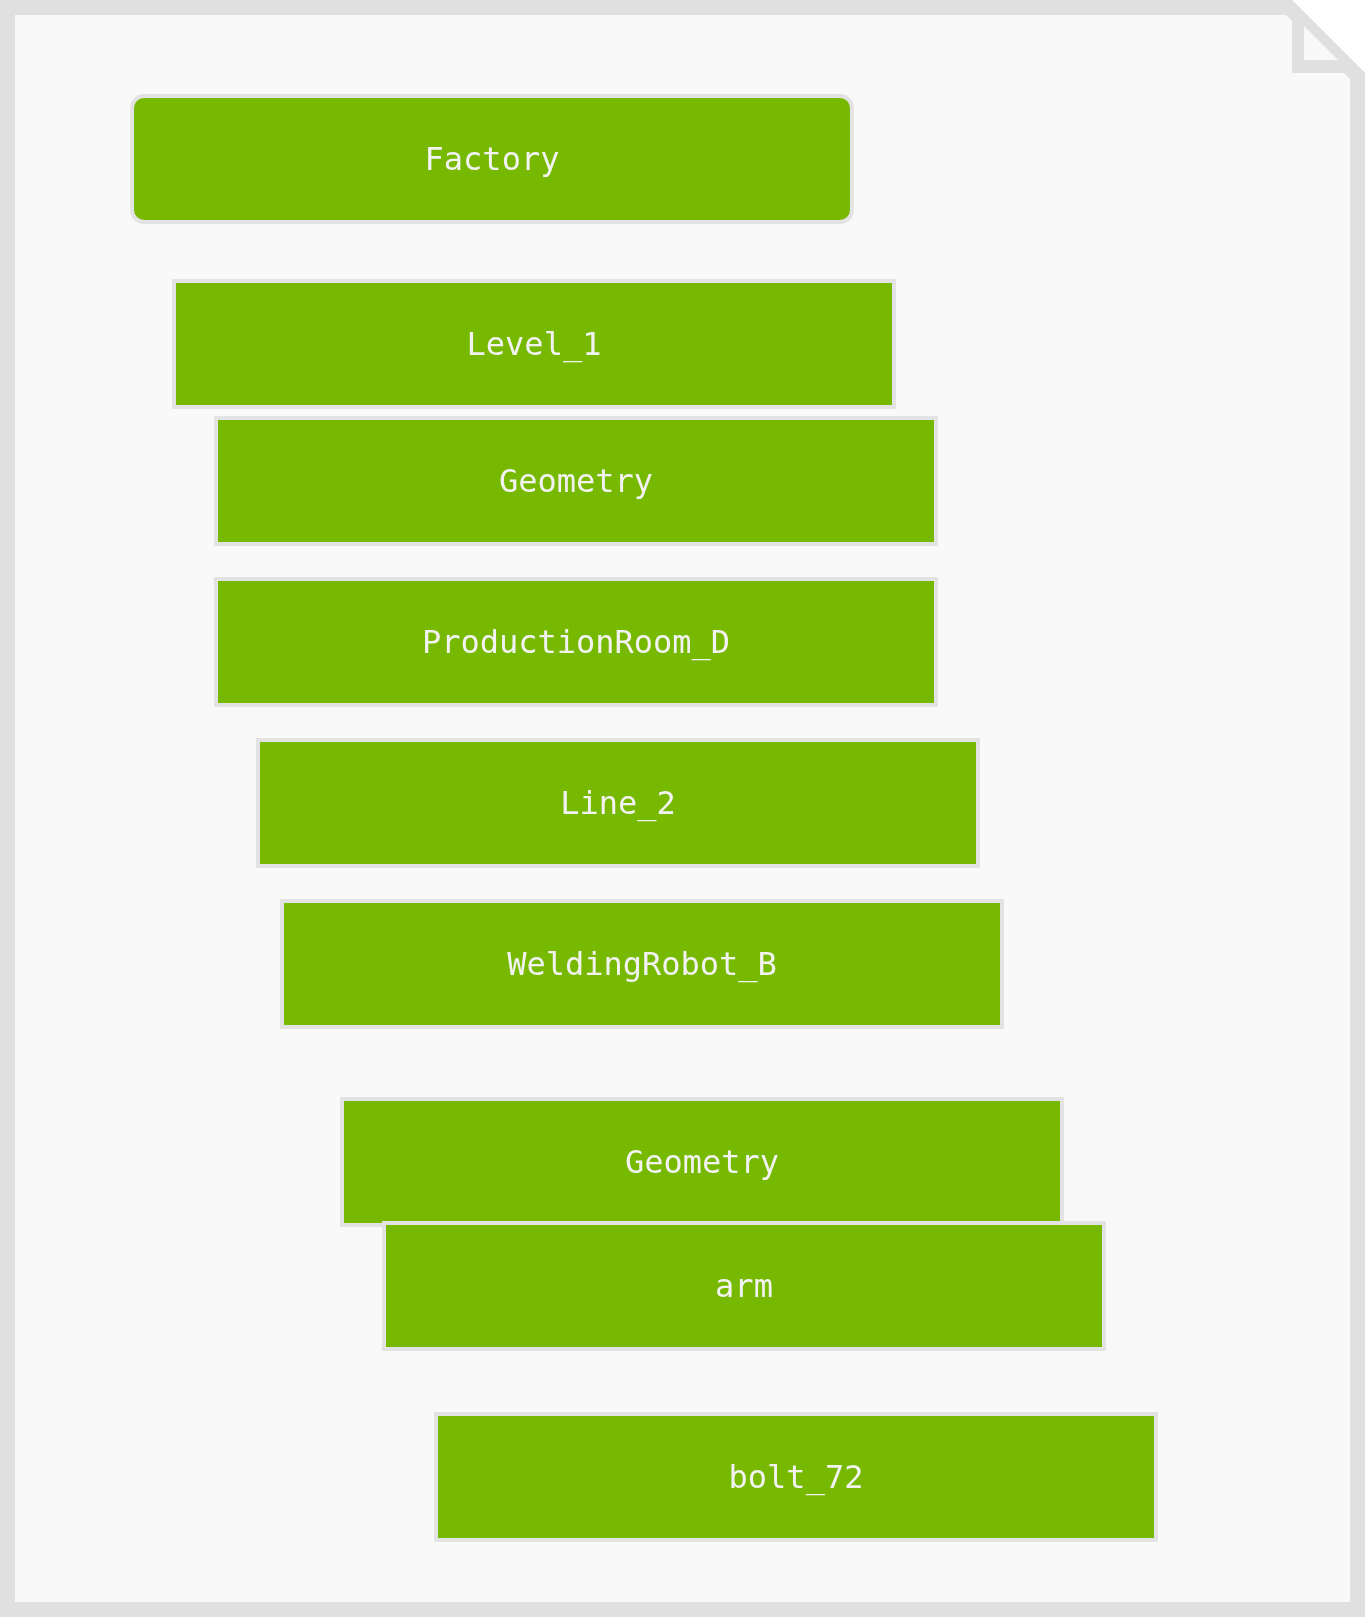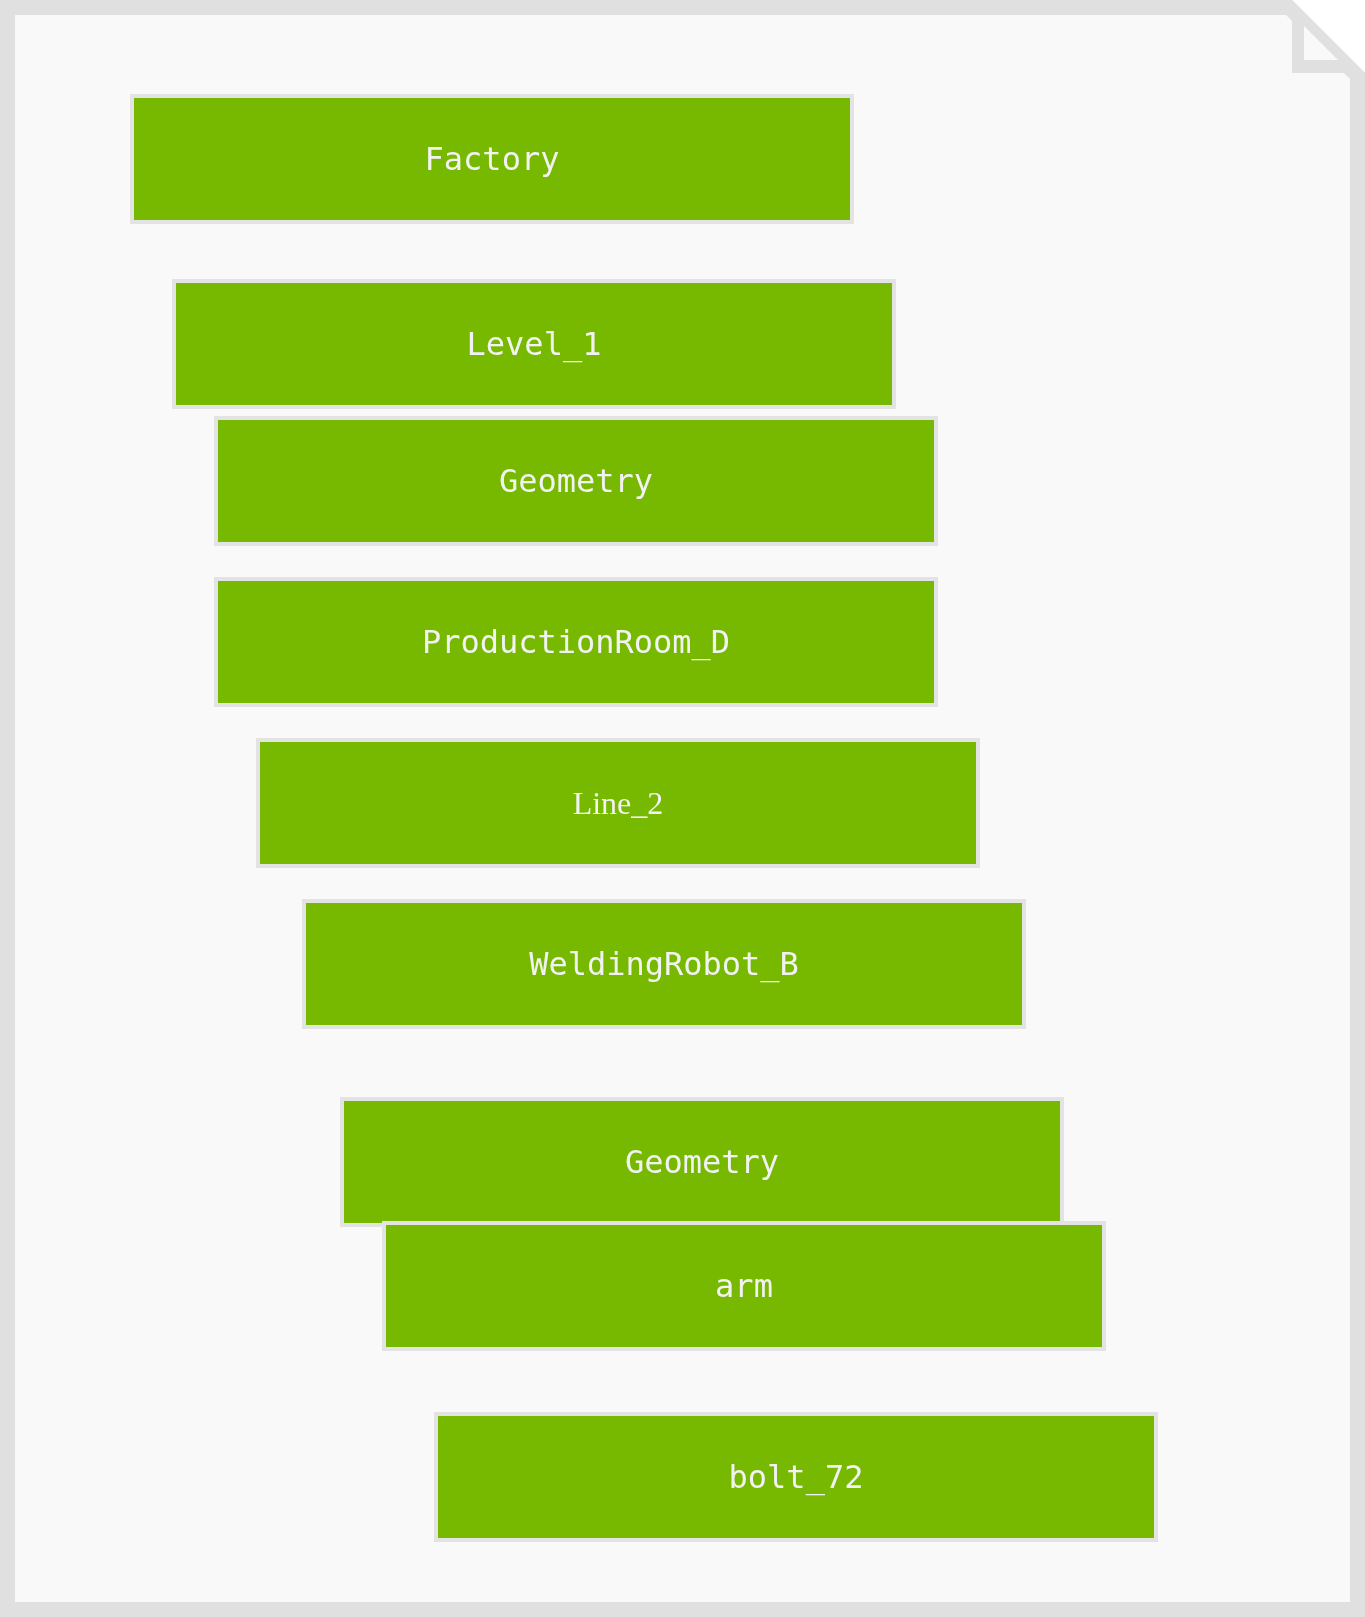--- a/index.html
+++ b/index.html
@@ -53,36 +53,36 @@
 <div class="stage" style="--sheet-fill: #f9f9f9; --sheet-border: #e0e0e0; --bar-fill: #76b900; --bar-border: #e3e3e3; --bar-text: #f2f2f2;">
 
   <svg class="sheet-svg" viewBox="0 0 1365 1617" aria-hidden="true">
     <polygon class="sheet-border-shape" points="0,0 1292,0 1365,73 1365,1617 0,1617"></polygon>
     <polygon class="sheet-fill-shape" points="15,15 1286,15 1350,79 1350,1602 15,1602"></polygon>
     <polygon class="sheet-border-shape" points="1292,0 1292,73 1365,73"></polygon>
     <polygon class="sheet-fill-shape" points="1304,26 1304,60 1338,60"></polygon>
   </svg>
 
   <div>
-      <div class="node" style="left: 130px; top: 94px;">
+      <div class="node" style="left: 130px; top: 94px; border-radius: 14px;">
         <span class="node-label">Factory</span>
       </div>
       <div class="node" style="left: 172px; top: 255px; margin-top: 24px;">
         <span class="node-label">Level_1</span>
       </div>
       <div class="node" style="left: 214px; top: 416px;">
         <span class="node-label">Geometry</span>
       </div>
       <div class="node" style="left: 214px; top: 577px;">
         <span class="node-label">ProductionRoom_D</span>
       </div>
-      <div class="node" style="left: 256px; top: 738px; font-family: Liberation Serif, serif;">
+      <div class="node" style="left: 256px; top: 738px;">
         <span class="node-label">Line_2</span>
       </div>
-      <div class="node" style="left: 302px; top: 899px;">
+      <div class="node" style="left: 280px; top: 899px;">
         <span class="node-label">WeldingRobot_B</span>
       </div>
       <div class="node" style="left: 340px; top: 1060px; margin-top: 37px;">
         <span class="node-label">Geometry</span>
       </div>
       <div class="node" style="left: 382px; top: 1221px; text-align: right;">
         <span class="node-label">arm</span>
       </div>
       <div class="node" style="left: 424px; top: 1412px; margin-left: 10px;">
         <span class="node-label">bolt_72</span>

